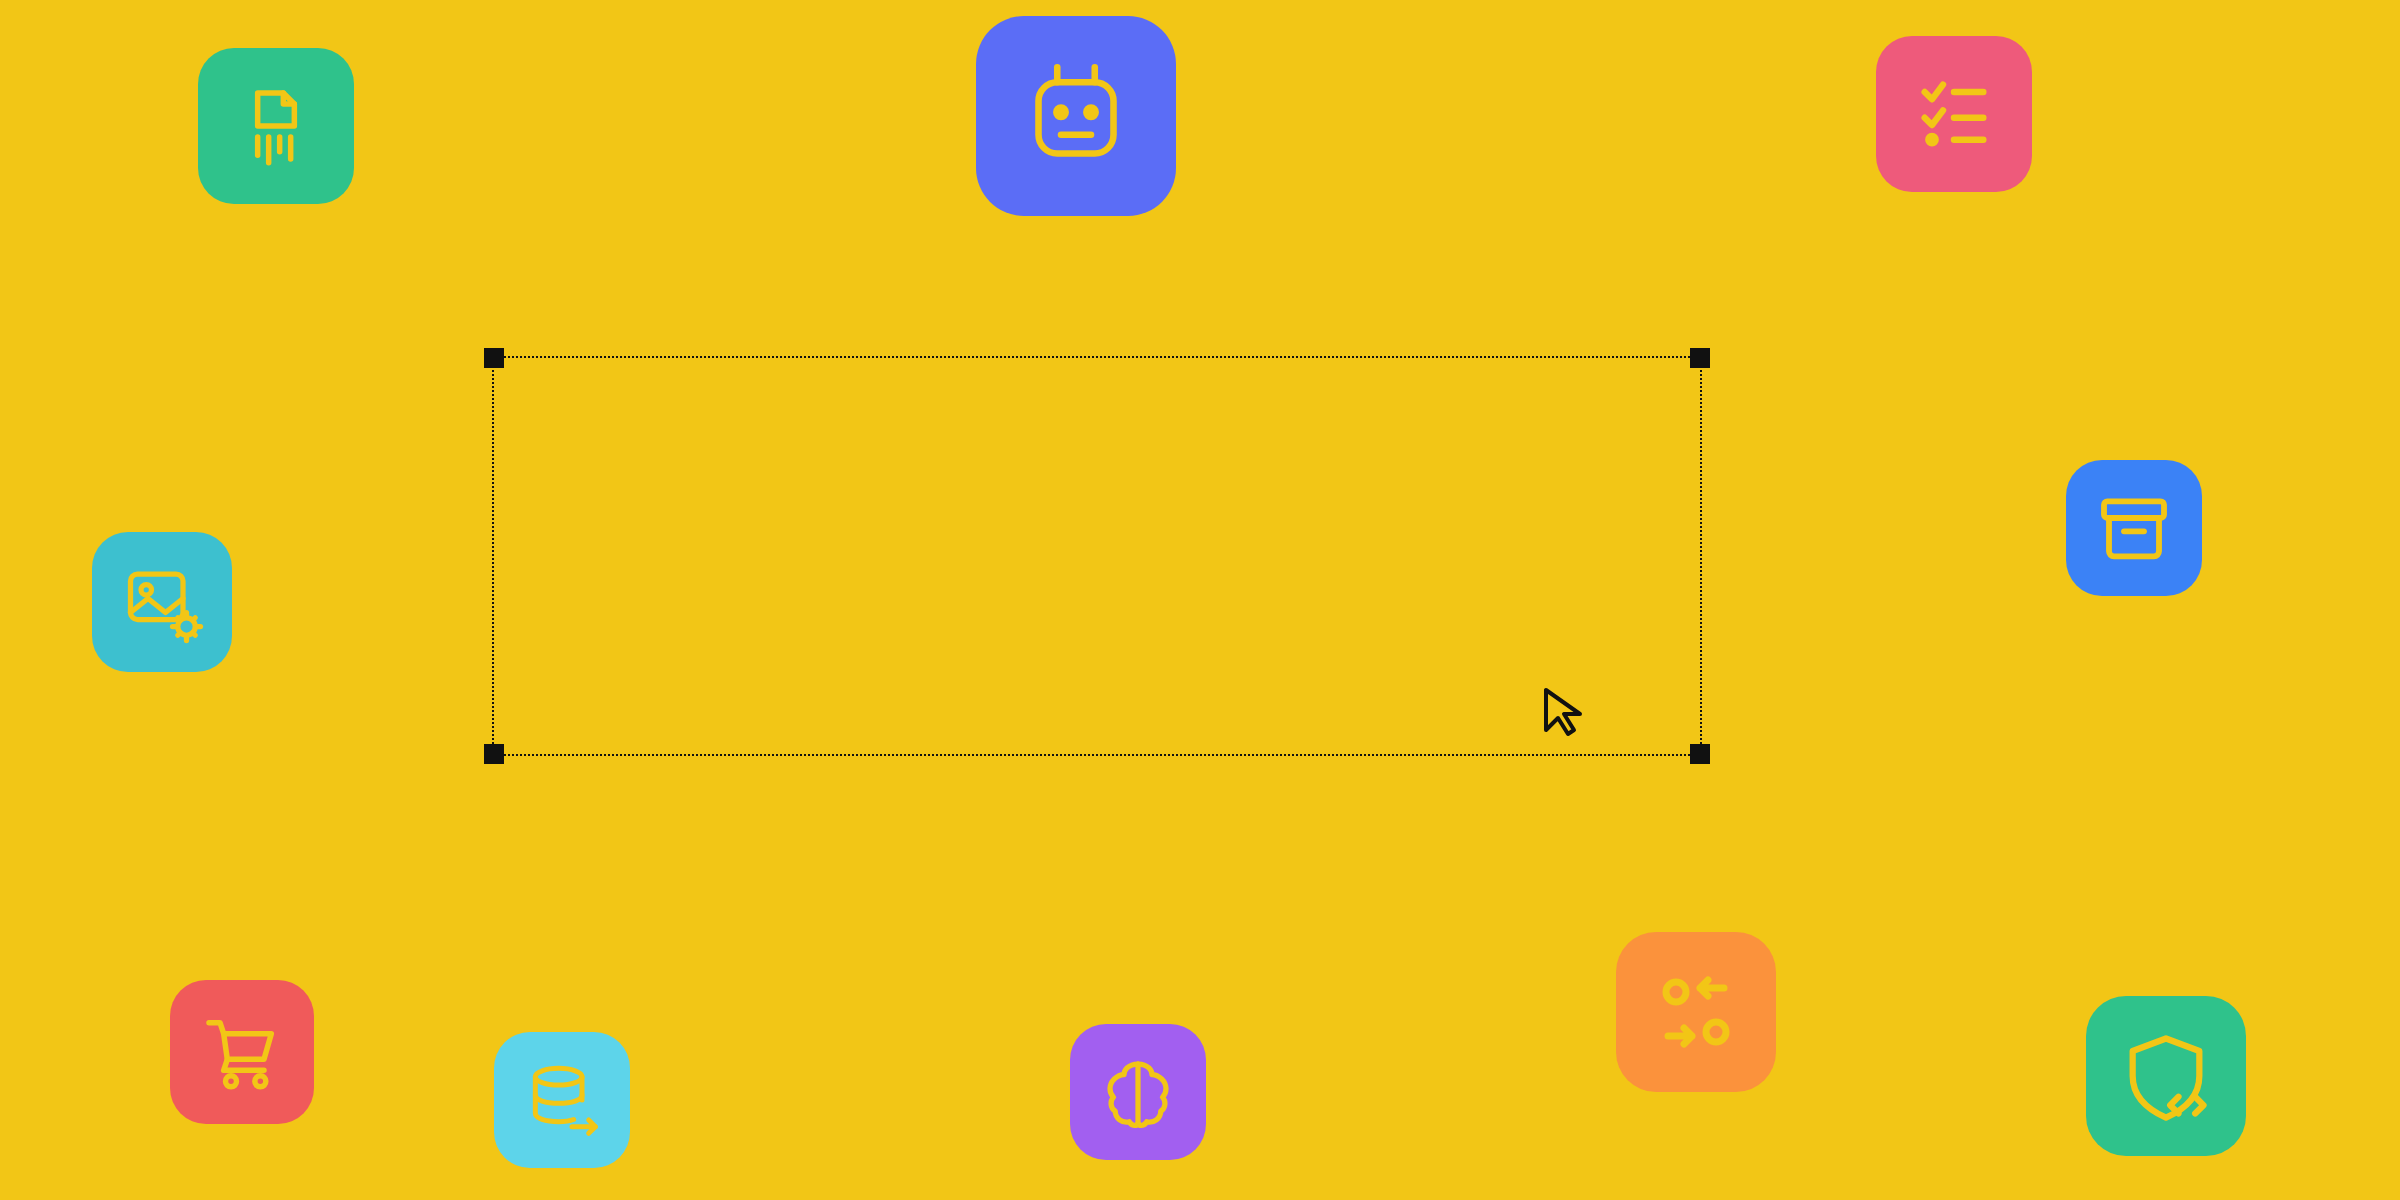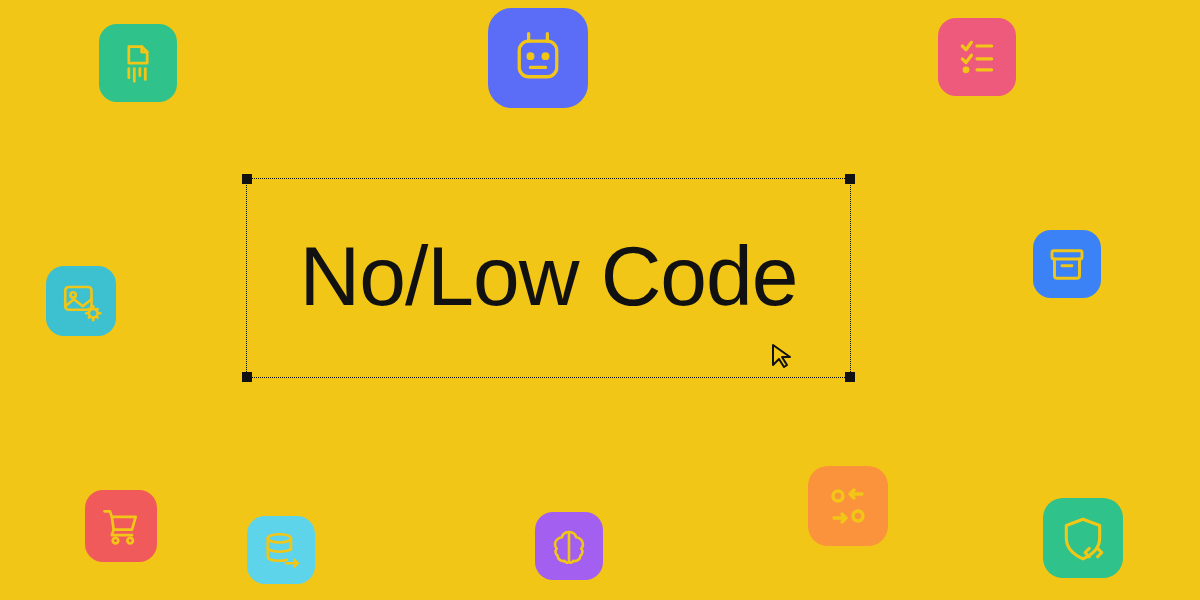--- a/index.html
+++ b/index.html
@@ -72,21 +72,20 @@
 
 </style>
 </head>
 <body>
 
 <div class="selection">
   <div class="handle tl"></div>
   <div class="handle tr"></div>
   <div class="handle bl"></div>
   <div class="handle br"></div>
-  <div class="heading">No/Low Code</div>
 </div>
 
 <div class="cursor">
   <svg width="24" height="26" viewBox="0 0 24 26">
     <path d="M3 2 L3 22 L9 16 L14 24 L17 22 L12 14 L20 14 Z" fill="none" stroke="#111" stroke-width="2" stroke-linejoin="round"></path>
   </svg>
 </div>
 
 <div class="tile t-shred">
   <span>

